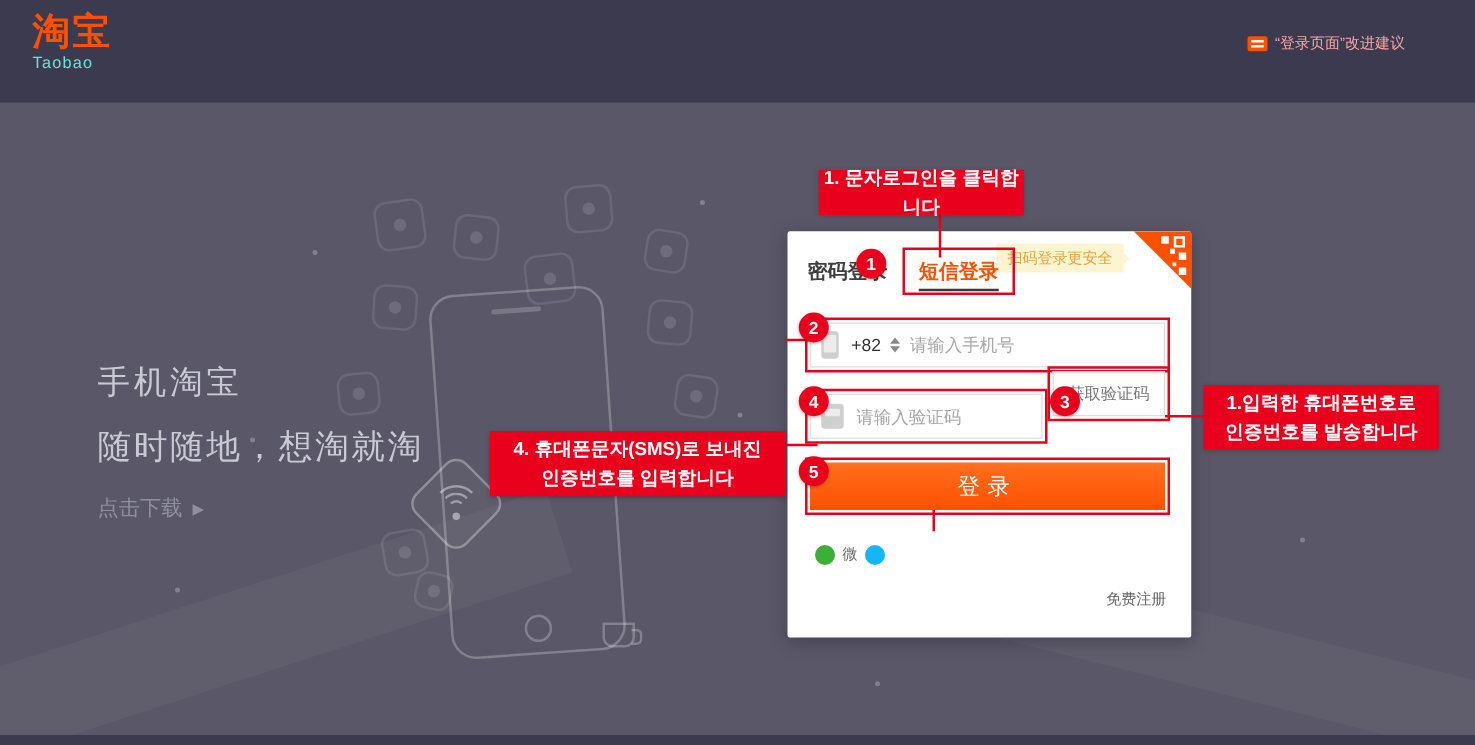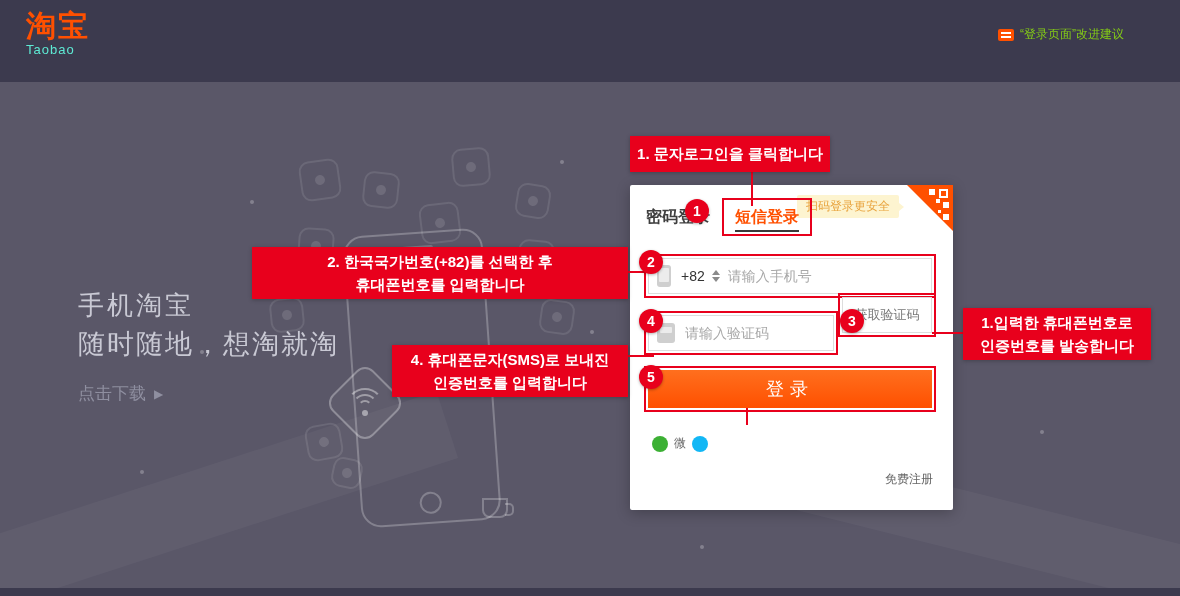--- a/index.html
+++ b/index.html
@@ -7,21 +7,21 @@
   .stage { position:relative; width:1180px; height:596px; background:#5a5768; overflow:hidden; }
 
   
   .header { position:absolute; left:0; top:0; width:1180px; height:82px; background:#3c3a4e; z-index:3; }
   .logo { position:absolute; left:26px; top:9px; cursor:pointer; }
   .logo-cn { font-size:30px; font-weight:bold; color:#ff5000; letter-spacing:2px; line-height:1.1; }
   .logo-en { font-size:13px; color:#5eead4; margin-top:0; letter-spacing:1px; }
   .feedback { position:absolute; right:56px; top:26px; display:flex; align-items:center; gap:6px; cursor:pointer; }
   .feedback-icon { width:16px; height:12px; background:#ff5000; border-radius:2px; position:relative; }
   .feedback-icon::after { content:""; position:absolute; left:3px; top:3px; width:10px; height:2px; background:#fff; box-shadow:0 4px 0 #fff; }
-  .feedback-label { font-size:12px; color:#84cc16; }
+  .feedback-label { font-size:12px; color:#fca5a5; }
 
   
   .footer-bar { position:absolute; left:0; bottom:0; width:1180px; height:8px; background:#3c3a4e; z-index:3; }
 
   
   .bg-icon { position:absolute; border:2px solid rgba(255,255,255,0.10); border-radius:10px; z-index:1; }
   .bg-icon::after { content:""; position:absolute; left:50%; top:50%; width:10px; height:10px; margin:-5px 0 0 -5px; border-radius:50%; background:rgba(255,255,255,0.12); }
   .bg-dot { position:absolute; width:4px; height:4px; border-radius:50%; background:rgba(255,255,255,0.25); z-index:1; }
   .bg-streak { position:absolute; background:rgba(255,255,255,0.04); z-index:0; }
 
@@ -34,21 +34,21 @@
   .wifi-arc.a1 { width:14px; height:14px; margin-left:-7px; top:24px; }
   .wifi-arc.a2 { width:26px; height:26px; margin-left:-13px; top:18px; }
   .wifi-arc.a3 { width:38px; height:38px; margin-left:-19px; top:12px; }
   .wifi-dot { position:absolute; left:50%; top:34px; width:6px; height:6px; margin-left:-3px; border-radius:50%; background:rgba(255,255,255,0.45); }
   .cup { position:absolute; left:482px; top:498px; width:26px; height:20px; border:2px solid rgba(255,255,255,0.25); border-radius:0 0 8px 8px; z-index:1; }
   .cup::after { content:""; position:absolute; right:-8px; top:3px; width:7px; height:9px; border:2px solid rgba(255,255,255,0.25); border-radius:0 5px 5px 0; border-left:none; }
 
   
   .promo { position:absolute; left:78px; top:288px; z-index:2; }
   .promo-title { font-size:26px; color:#c9c9d4; letter-spacing:3px; }
-  .promo-sub { font-size:27px; color:#c9c9d4; margin-top:3px; letter-spacing:2px;text-align:center; }
+  .promo-sub { font-size:27px; color:#c9c9d4; margin-top:16px; letter-spacing:2px;text-align:center; }
   .promo-dl { font-size:17px; color:#8f8fa0; margin-top:20px; display:flex; align-items:center; gap:8px; cursor:pointer; }
   .promo-dl-arrow { font-size:12px; color:#8f8fa0; }
 
   
   .card { position:absolute; left:630px; top:185px; width:323px; height:325px; background:#fff; border-radius:2px; box-shadow:0 3px 14px rgba(0,0,0,0.25); z-index:5; }
   .qr-corner { position:absolute; right:0; top:0; width:46px; height:46px; cursor:pointer; }
   .qr-tip { position:absolute; right:54px; top:10px; background:#fdf4d0; color:#e8a33d; font-size:12px; padding:3px 9px; border-radius:2px; white-space:nowrap; }
   .qr-tip::after { content:""; position:absolute; right:-5px; top:50%; margin-top:-4px; border-top:4px solid transparent; border-bottom:4px solid transparent; border-left:5px solid #fdf4d0; }
 
   .tabs { position:absolute; left:16px; top:13px; display:flex; align-items:center; }
@@ -77,21 +77,21 @@
 
   .social-row { position:absolute; left:22px; top:250px; display:flex; align-items:center; gap:6px; }
   .social-icon { width:16px; height:16px; border-radius:50%; cursor:pointer; }
   .social-wechat { background:#3cb034; }
   .social-qq { background:#12b7f5; }
   .social-frag { font-size:12px; color:#666; }
   .register-link { position:absolute; right:20px; top:286px; font-size:12px; color:#666; cursor:pointer; }
 
   
   .ann { position:absolute; background:#e8001c; color:#fff; font-weight:bold; font-size:15px; display:flex; flex-direction:column; align-items:center; justify-content:center; text-align:center; line-height:1.55; z-index:20; box-shadow:0 1px 4px rgba(0,0,0,0.25); }
-  .ann-1 { left:630px; top:136px; width:200px; height:36px; }
+  .ann-1 { left:655px; top:136px; width:164px; height:36px; }
   .ann-2 { left:252px; top:247px; width:376px; height:52px; }
   .ann-3 { left:963px; top:308px; width:188px; height:52px; }
   .ann-4 { left:392px; top:345px; width:236px; height:52px; }
   .ann-5 { left:680px; top:425px; width:222px; height:37px; }
   .conn { position:absolute; background:#e8001c; z-index:18; }
   .conn-1 { left:751px; top:172px; width:2px; height:34px; }
   .conn-2 { left:628px; top:271px; width:22px; height:2px; }
   .conn-3 { left:932px; top:332px; width:31px; height:2px; }
   .conn-4 { left:628px; top:355px; width:26px; height:2px; }
   .conn-5 { left:746px; top:408px; width:2px; height:17px; }
@@ -206,24 +206,20 @@
       <span class="social-icon social-wechat"></span>
       <span class="social-frag">微</span>
       <span class="social-icon social-qq"></span>
     </div>
     <span class="register-link">免费注册</span>
   </div>
 
   <div class="ann ann-1">
     <span>1. 문자로그인을 클릭합니다</span>
   </div>
-  <div class="ann ann-2">
-    <span>2. 한국국가번호(+82)를 선택한 후</span>
-    <span>휴대폰번호를 입력합니다</span>
-  </div>
   <div class="ann ann-3">
     <span>1.입력한 휴대폰번호로</span>
     <span>인증번호를 발송합니다</span>
   </div>
   <div class="ann ann-4">
     <span>4. 휴대폰문자(SMS)로 보내진</span>
     <span>인증번호를 입력합니다</span>
   </div>
 
   <div class="conn conn-1"></div>

